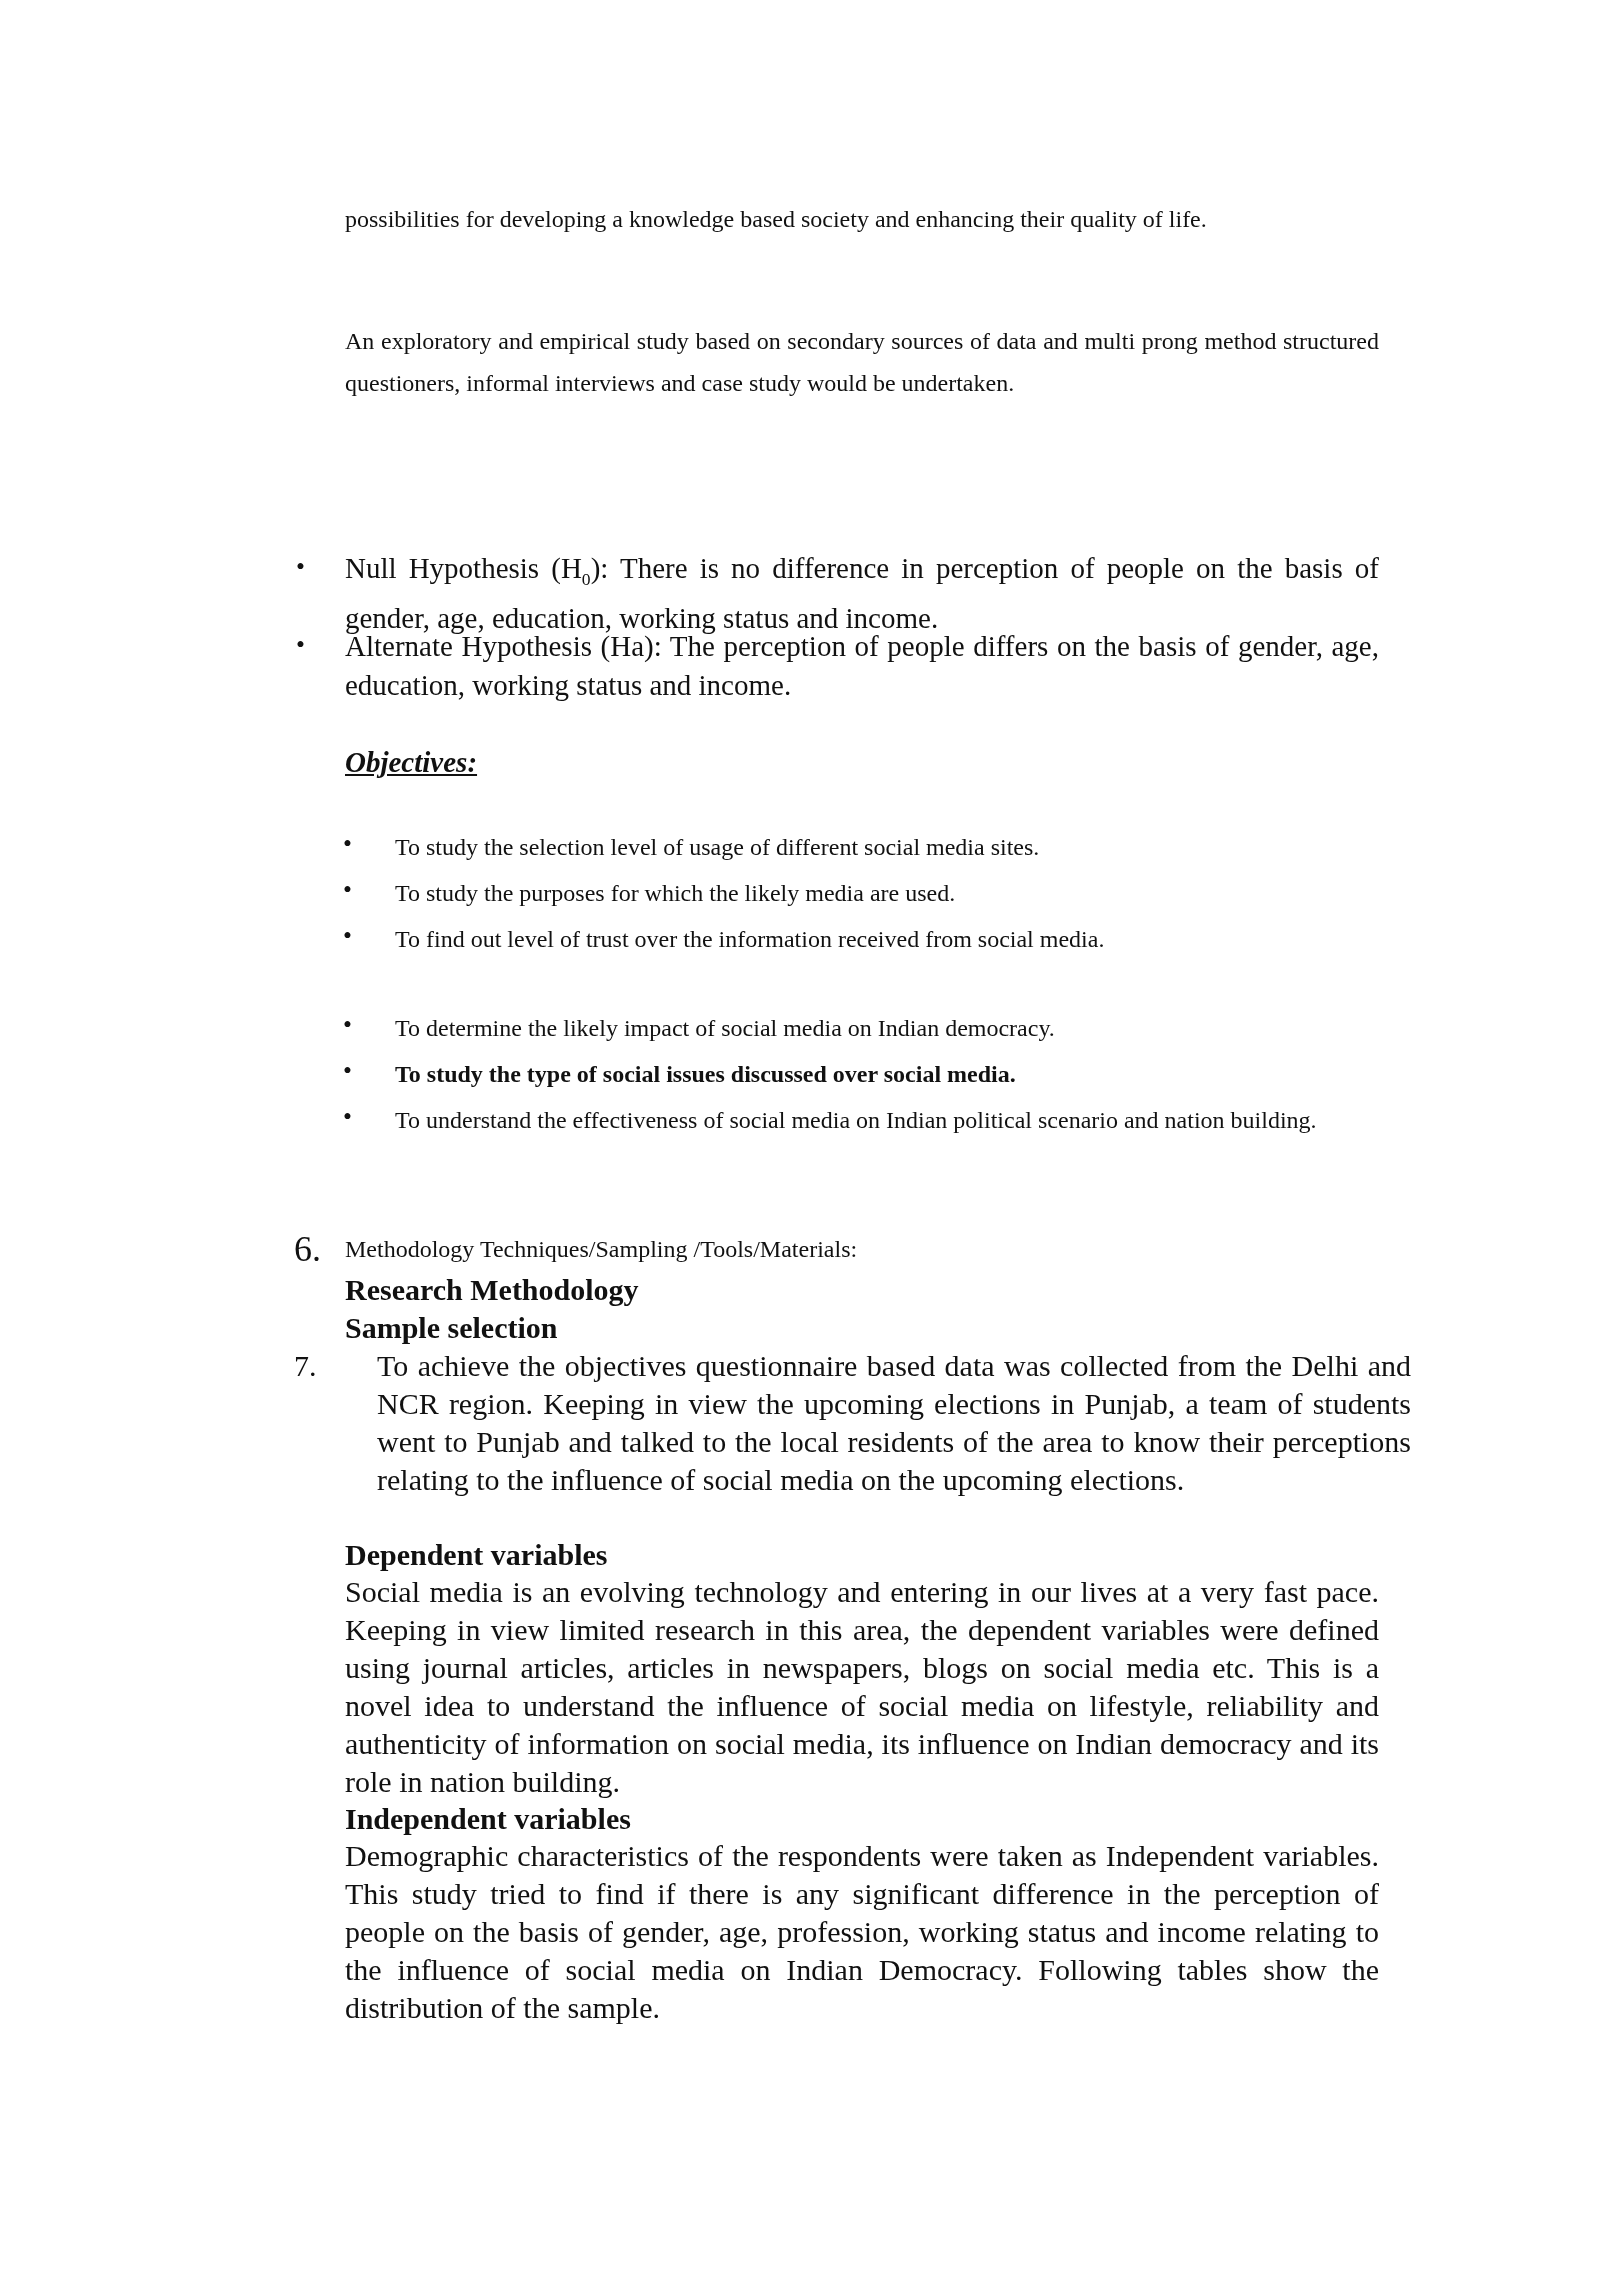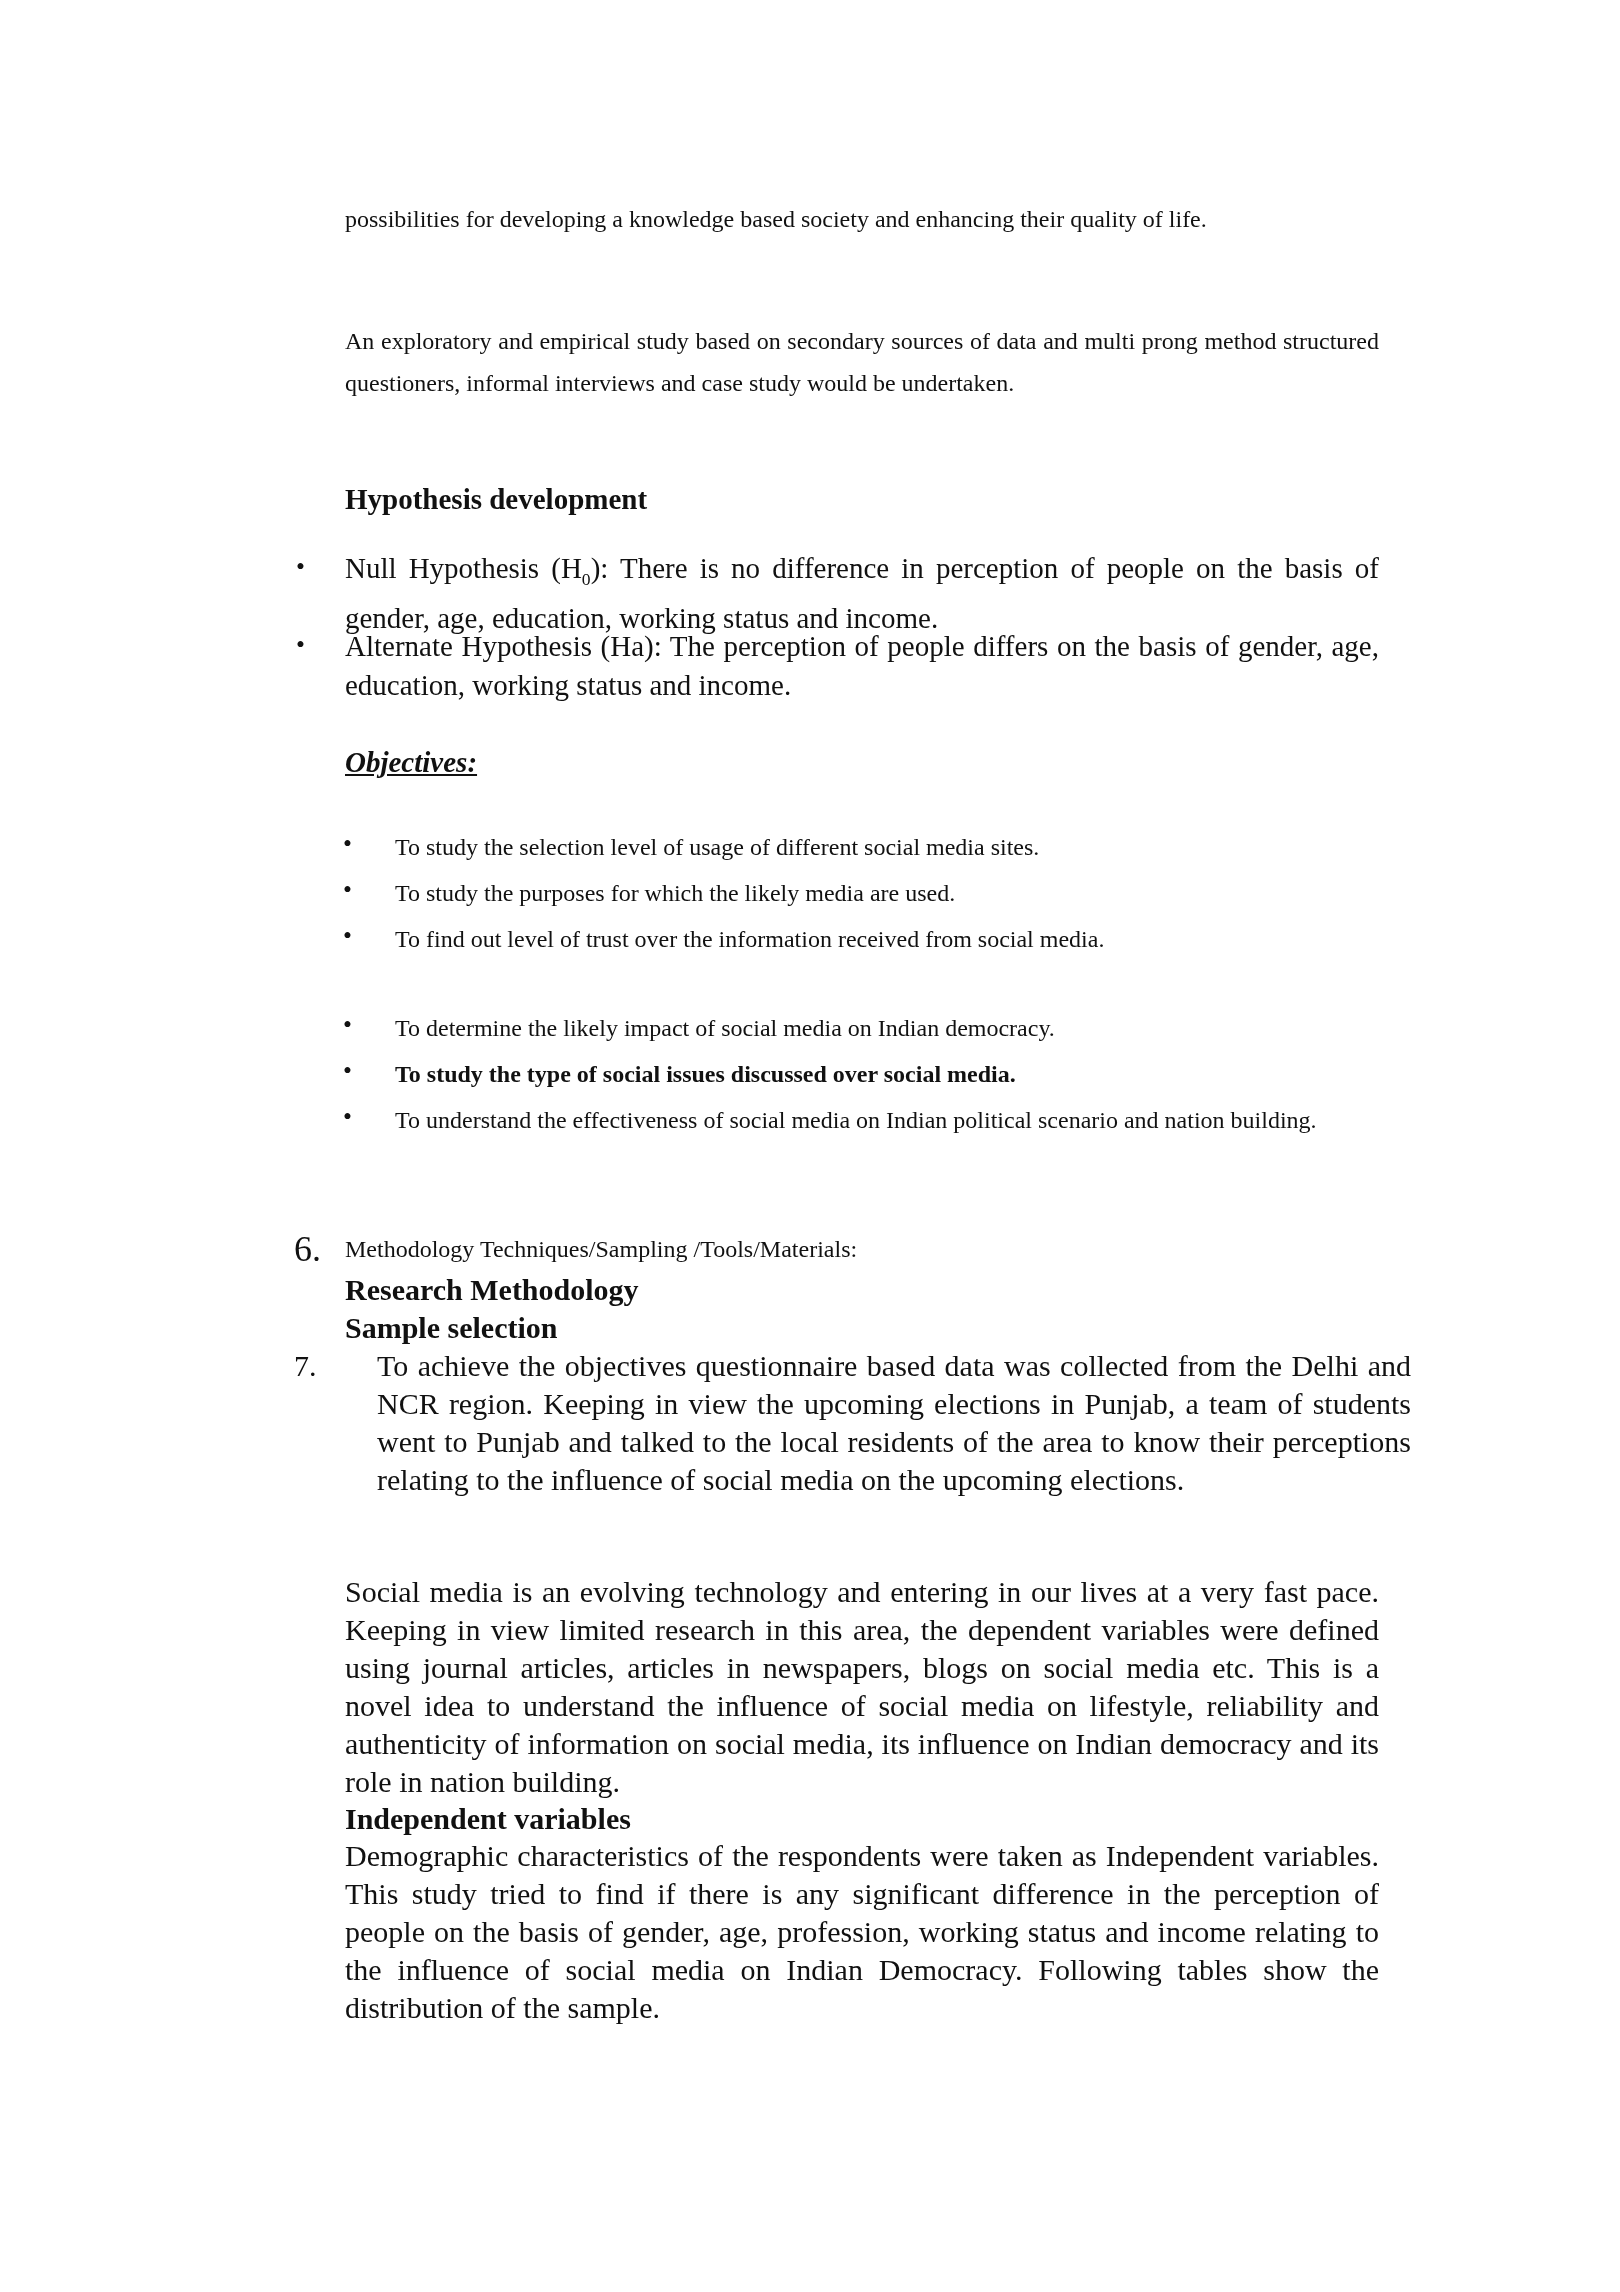--- a/index.html
+++ b/index.html
@@ -18,21 +18,20 @@
 </style>
 </head>
 <body>
 
 <div class="page">
 
   <div class="p big" style="top:198px;">possibilities for developing a knowledge based society and enhancing their quality of life.</div>
 
   <div class="p big" style="top:320px;">An exploratory and empirical study based on secondary sources of data and multi prong method structured questioners, informal interviews and case study would be undertaken.</div>
 
-  <div class="p mid bold" style="top:480px;">Hypothesis development</div>
 
   <div>
     <span class="bullet" style="left:296px; top:552px;">•</span>
     <div class="p mid" style="top:549px;"><span>Null Hypothesis (H</span><sub style="font-size:17.6px;">0</sub><span>): There is no difference in perception of people on the basis of gender, age, education, working status and income.</span></div>
 
     <span class="bullet" style="left:296px; top:630px;">•</span>
     <div class="p mid" style="top:627px;">Alternate Hypothesis (Ha): The perception of people differs on the basis of gender, age, education, working status and income.</div>
   </div>
 
   <div class="p mid heading-obj" style="top:743px; width:auto;">Objectives: </div>
@@ -58,19 +57,20 @@
   </div>
 
   <span class="num big" style="left:294px; top:1228px; font-size:36px;">6.</span>
   <div class="p" style="top:1228px; font-size:24px; line-height:42px;">Methodology Techniques/Sampling /Tools/Materials:</div>
   <div class="p med bold" style="top:1271px;">Research Methodology</div>
   <div class="p med bold" style="top:1309px;">Sample selection</div>
 
   <span class="num med" style="left:294px; top:1347px;">7.</span>
   <div class="p med" style="top:1347px;margin-left:32px;">To achieve the objectives questionnaire based data was collected from the Delhi and NCR region. Keeping in view the upcoming elections in Punjab, a team of students went to Punjab and talked to the local residents of the area to know their perceptions relating to the influence of social media on the upcoming elections.</div>
 
+  <div class="p med bold" style="top:1536px;">Dependent variables</div>
   <div class="p med" style="top:1573px;">Social media is an evolving technology and entering in our lives at a very fast pace. Keeping in view limited research in this area, the dependent variables were defined using journal articles, articles in newspapers, blogs on social media etc. This is a novel idea to understand the influence of social media on lifestyle, reliability and authenticity of information on social media, its influence on Indian democracy and its role in nation building.</div>
 
   <div class="p med bold" style="top:1800px;">Independent variables</div>
   <div class="p med" style="top:1837px;">Demographic characteristics of the respondents were taken as Independent variables. This study tried to find if there is any significant difference in the perception of people on the basis of gender, age, profession, working status and income relating to the influence of social media on Indian Democracy. Following tables show the distribution of the sample.</div>
 
 </div>
 
 
 </body></html>

